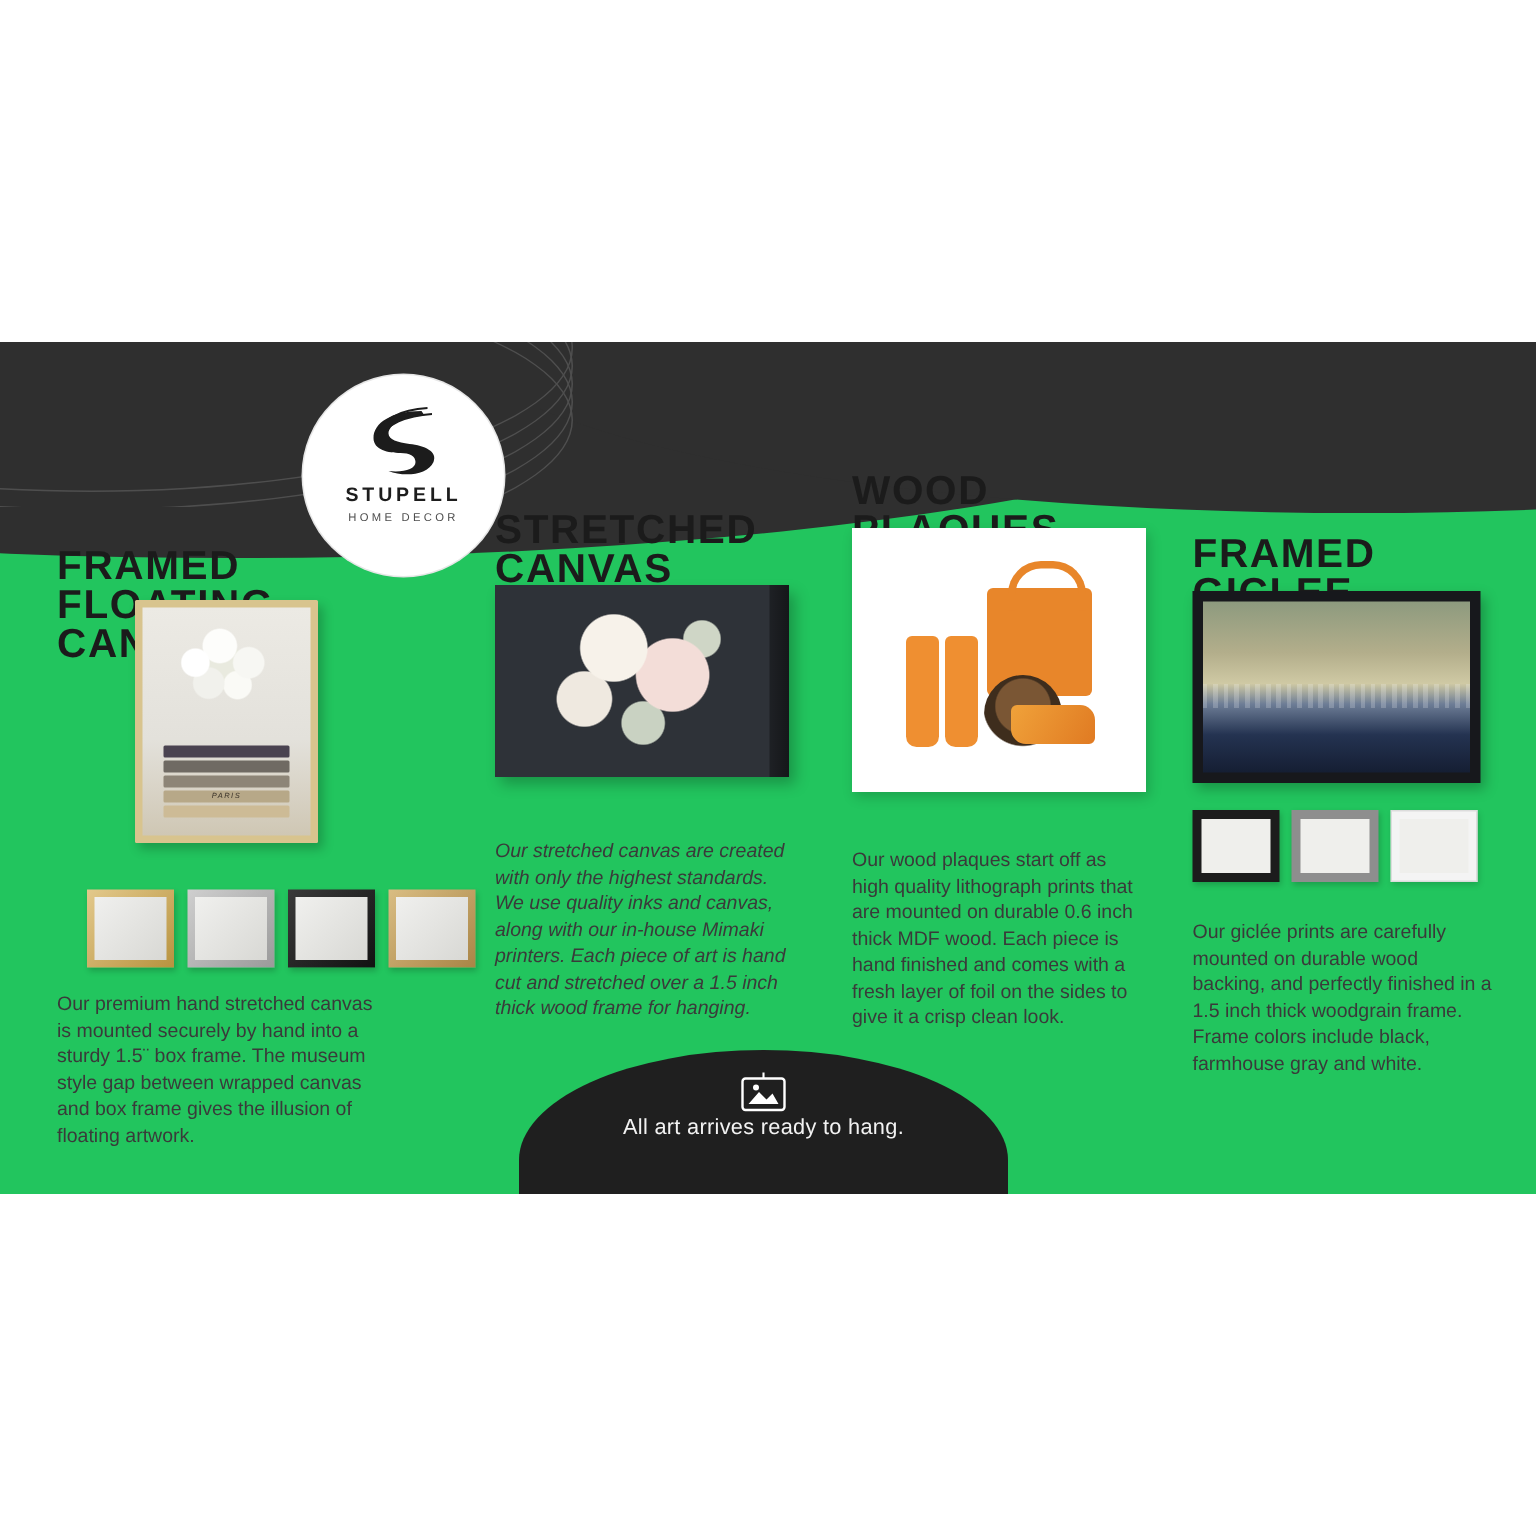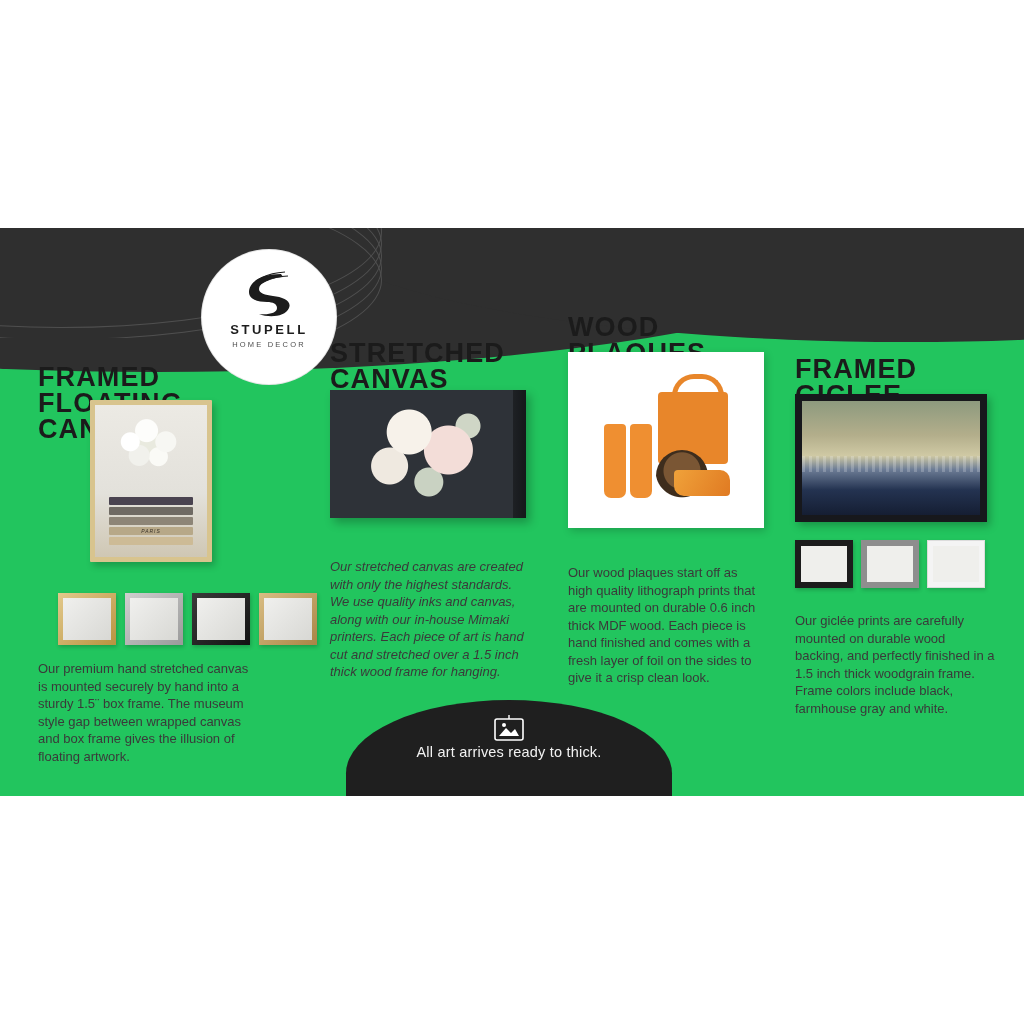--- a/index.html
+++ b/index.html
@@ -464,17 +464,17 @@
 
     <div class="ribbon">
       <div class="ribbon-icon">
         <svg viewBox="0 0 34 28" width="34" height="28" aria-hidden="true">
           <rect x="3" y="5" width="28" height="21" rx="2" fill="none" stroke="#ffffff" stroke-width="1.6"></rect>
           <path d="M7 22 L14 14 L19 19 L23 15 L27 22 Z" fill="#ffffff"></path>
           <circle cx="12" cy="11" r="2" fill="#ffffff"></circle>
           <path d="M17 1 L17 5" stroke="#ffffff" stroke-width="1.4"></path>
         </svg>
       </div>
-      <div class="ribbon-text">All art arrives ready to thick.</div>
+      <div class="ribbon-text">All art arrives ready to hang.</div>
     </div>
 
   </div>
 </div>
 
 </body></html>

